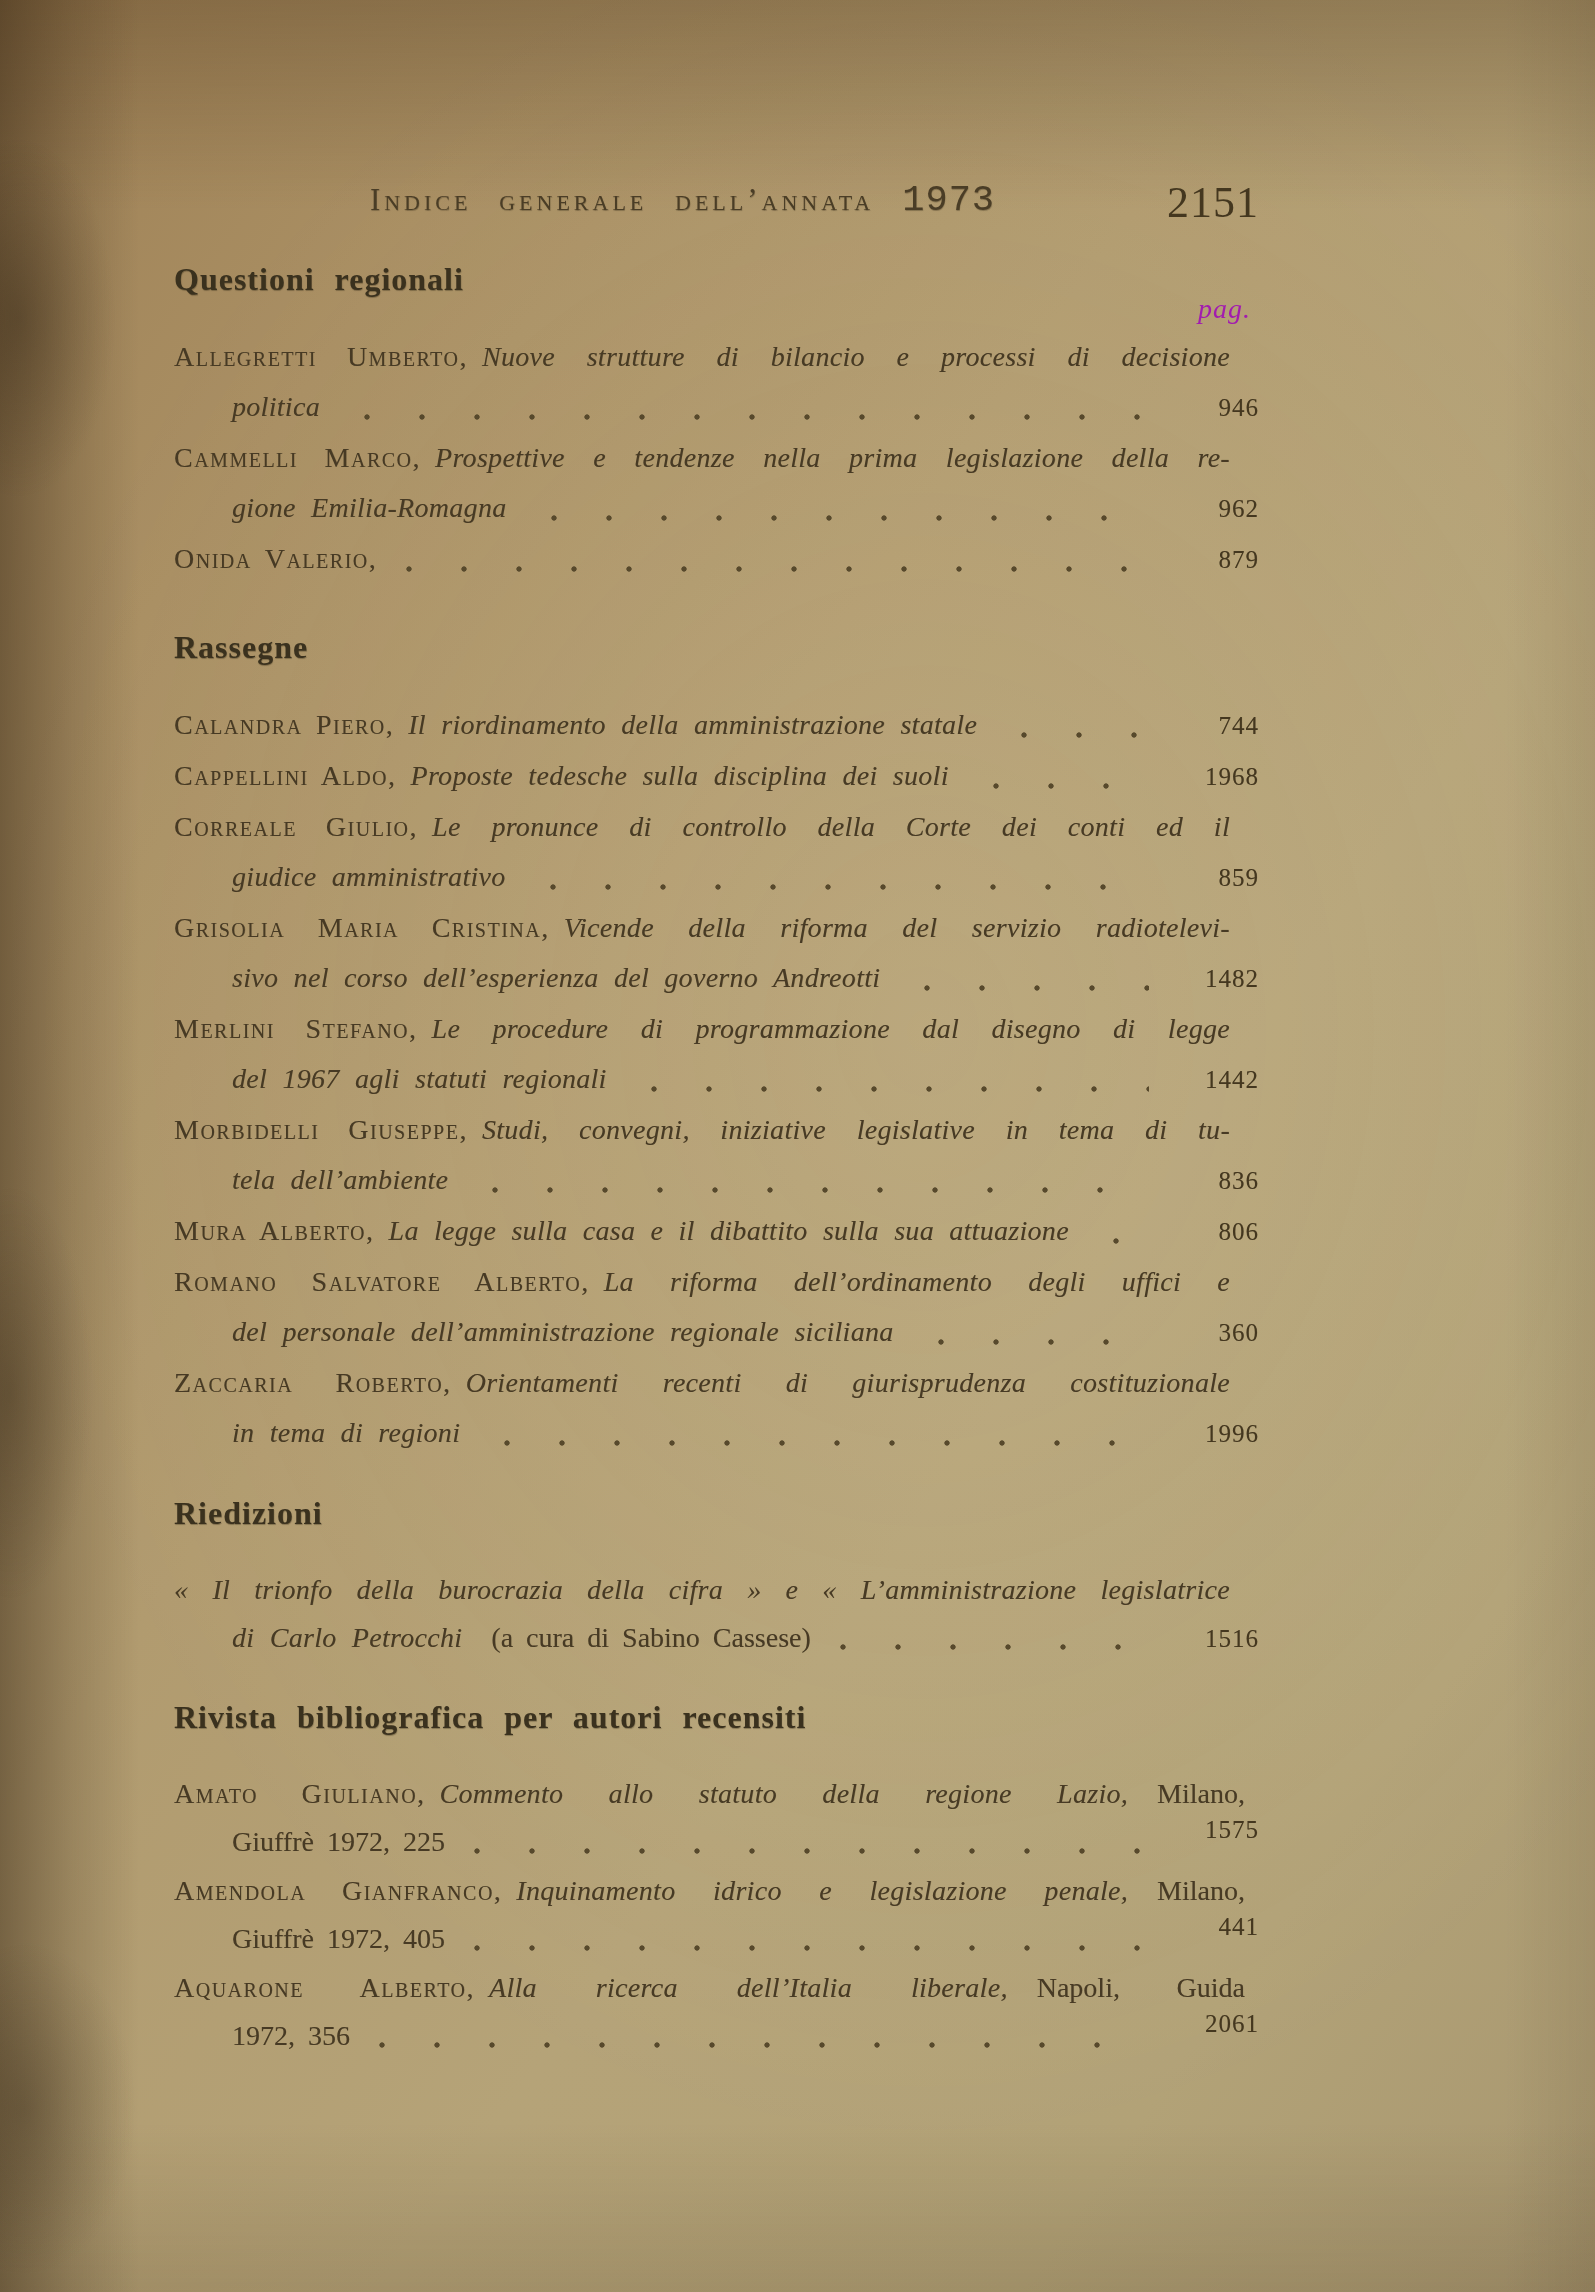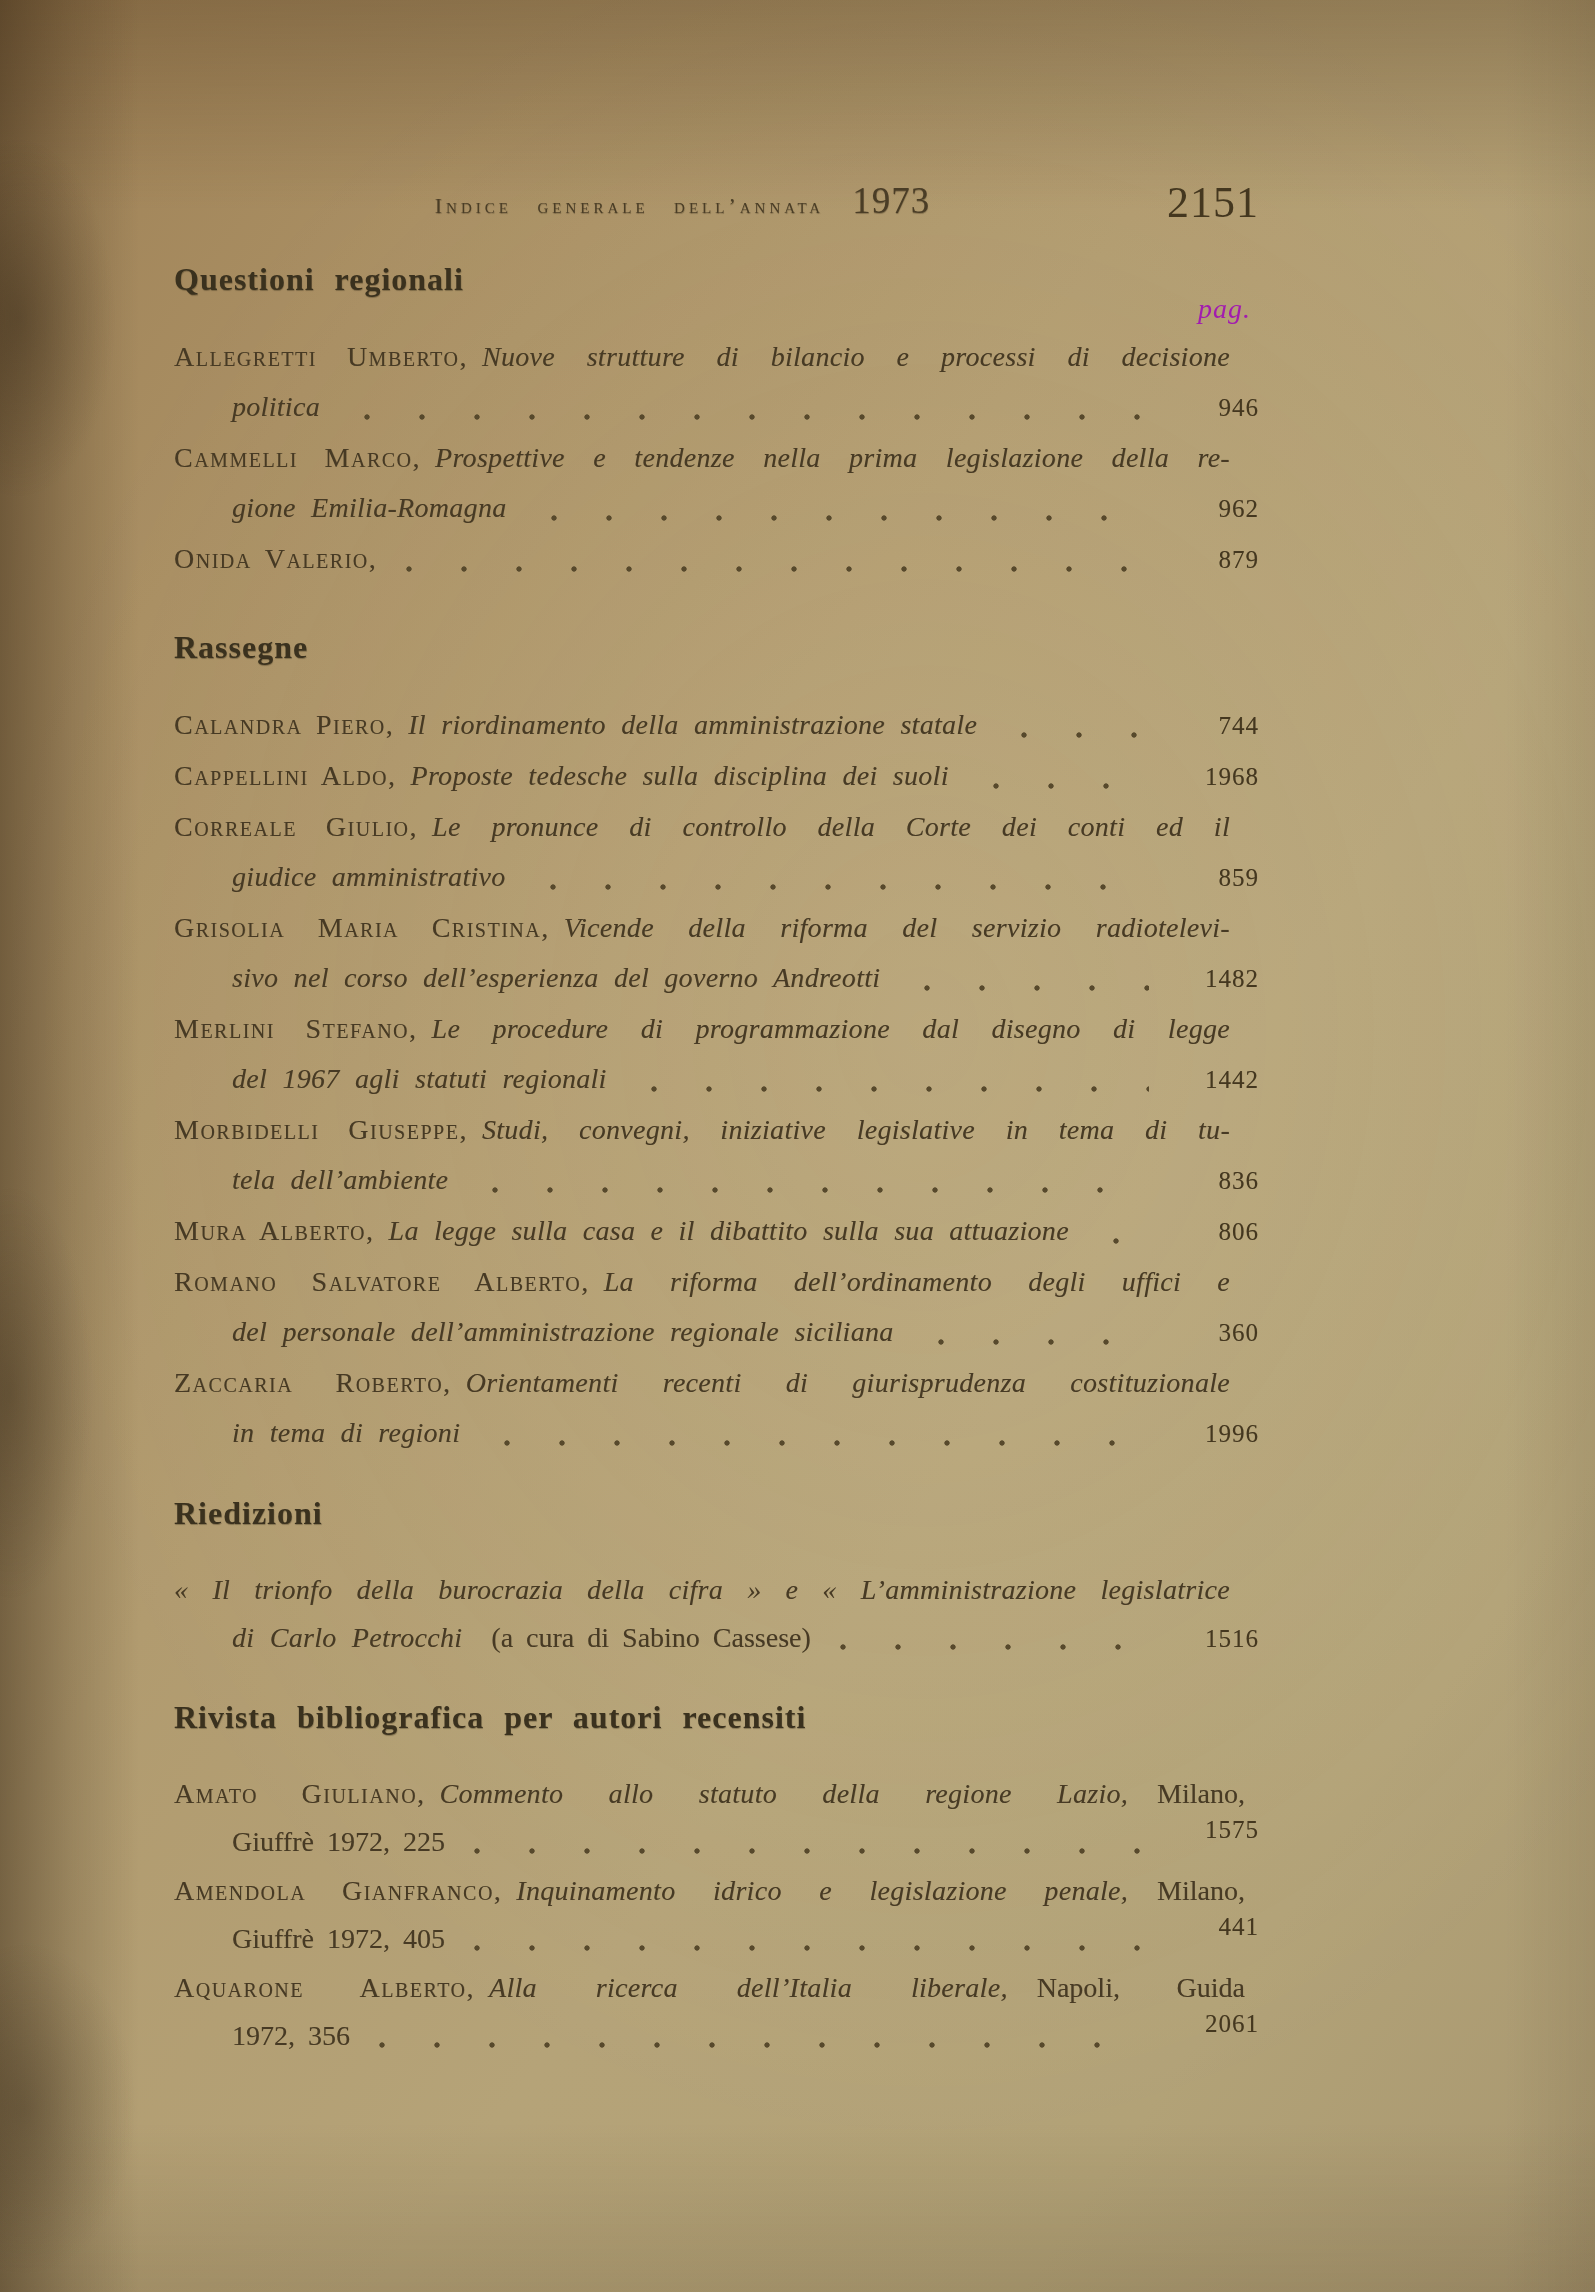--- a/index.html
+++ b/index.html
@@ -19,22 +19,22 @@
       radial-gradient(1244px 1493px at 58% 45%, rgba(255,242,205,0.10), rgba(0,0,0,0) 75%),
       linear-gradient(125deg, #9f8156 0%, #a98f63 18%, #b19b6f 40%, #b5a378 62%, #b2a277 82%, #a89770 100%);
     color: #473a24;
   }
   .sheet { position: absolute; left: 174px; top: 0; width: 1085px; height: 100%; }
 
   
   .header-row { position: absolute; top: 179px; left: 0; right: 0; height: 44px; }
   .title { text-align: center; transform: translateX(-34px); color: #4a3d26;
            text-shadow: 0.4px 0.5px 0.7px rgba(58,46,26,0.35); }
-  .title .sc { font-variant: small-caps; letter-spacing: 4px; word-spacing: 16px; font-size: 22px; }
-  .title .yr { font-size: 37px; margin-left: 28px; letter-spacing: 1px; }
+  .title .sc { font-variant: small-caps; letter-spacing: 4px; word-spacing: 16px; font-size: 31px; }
+  .title .yr { font-size: 37px; margin-left: 28px; letter-spacing: 1px; font-family: Liberation Mono, monospace; }
   .folio { position: absolute; right: 0; top: -2px; font-size: 44px; letter-spacing: 1px; color: #44371F; }
 
   .pag { position: absolute; top: 293px; right: 8px; font-style: italic; font-size: 28px;
          letter-spacing: 1px; color: #a21caf; }
 
   
   #sections { padding-top: 261px; }
   .heading { font-size: 32px; font-weight: bold; letter-spacing: 1px; word-spacing: 11px;
              color: #3a311e; margin: 44px 0 34px 0; text-shadow: 0.4px 0.5px 0.8px rgba(50,40,20,0.35); }
   .section:first-child .heading { margin-top: 0; }

